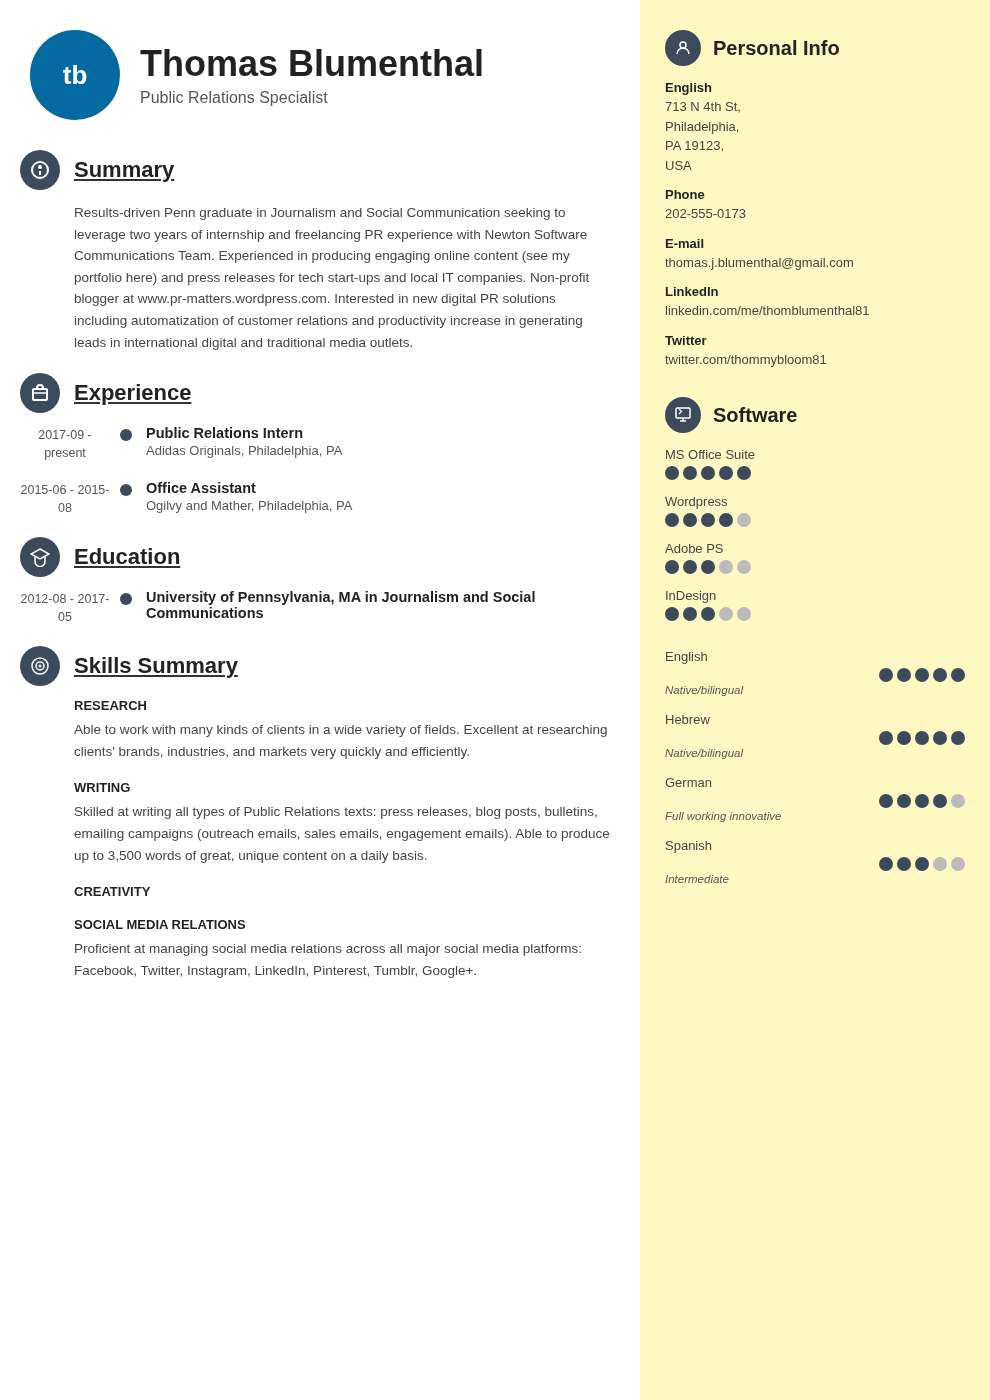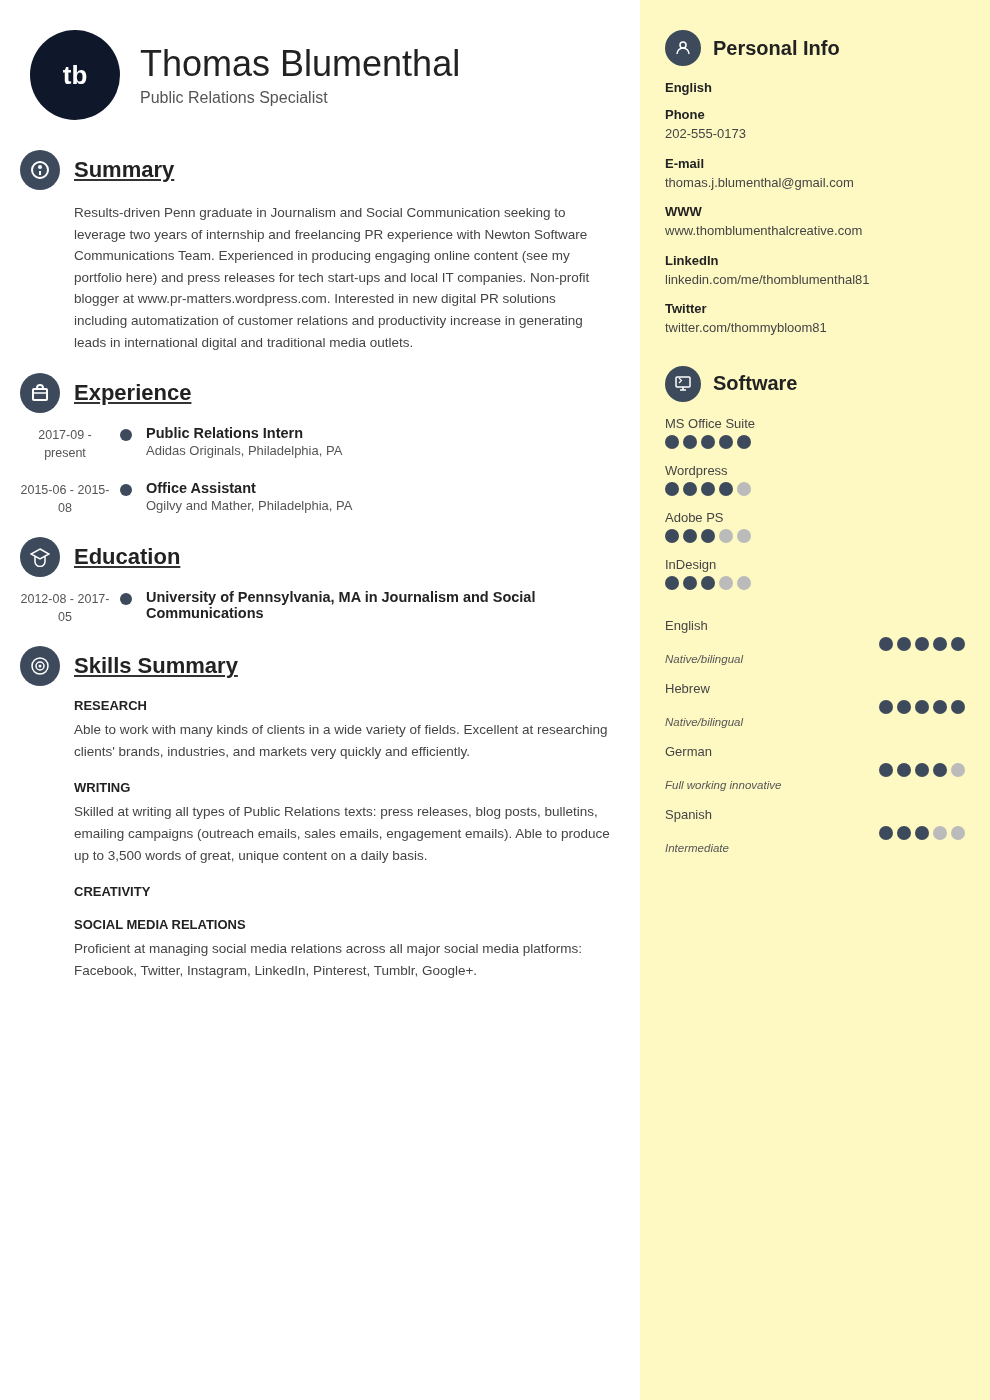--- a/index.html
+++ b/index.html
@@ -24,33 +24,33 @@
     .header {
       display: flex;
       align-items: center;
       margin-bottom: 30px;
       padding-left: 10px;
     }
     .avatar {
       width: 90px;
       height: 90px;
       border-radius: 50%;
-      background: #0f172a;
+      background: #0369a1;
       display: flex;
       align-items: center;
       justify-content: center;
       color: #fff;
       font-size: 26px;
       font-weight: bold;
       flex-shrink: 0;
       margin-right: 20px;
     }
     .header-text h1 {
       font-size: 36px;
-      font-weight: normal;
+      font-weight: bold;
       color: #222;
     }
     .header-text .subtitle {
       font-size: 16px;
       color: #555;
       margin-top: 4px;
     }
 
     
     .section {
@@ -378,36 +378,33 @@
         <svg width="18" height="18" viewBox="0 0 18 18" fill="none">
           <circle cx="9" cy="6" r="3" stroke="white" stroke-width="1.5"></circle>
           <path d="M3 15c0-3.314 2.686-6 6-6s6 2.686 6 6" stroke="white" stroke-width="1.5"></path>
         </svg>
       </div>
       <h3 class="right-section-title">Personal Info</h3>
     </div>
 
     <div class="info-group">
       <div class="info-label">English</div>
+      <div class="info-value">713 N 4th St,<br>Philadelphia,<br>PA 19123,<br>USA</div>
     </div>
 
     <div class="info-group">
       <div class="info-label">Phone</div>
       <div class="info-value">202-555-0173</div>
     </div>
 
     <div class="info-group">
       <div class="info-label">E-mail</div>
       <div class="info-value">thomas.j.blumenthal@gmail.com</div>
     </div>
 
-    <div class="info-group">
-      <div class="info-label">WWW</div>
-      <div class="info-value">www.thomblumenthalcreative.com</div>
-    </div>
 
     <div class="info-group">
       <div class="info-label">LinkedIn</div>
       <div class="info-value">linkedin.com/me/thomblumenthal81</div>
     </div>
 
     <div class="info-group">
       <div class="info-label">Twitter</div>
       <div class="info-value">twitter.com/thommybloom81</div>
     </div>

